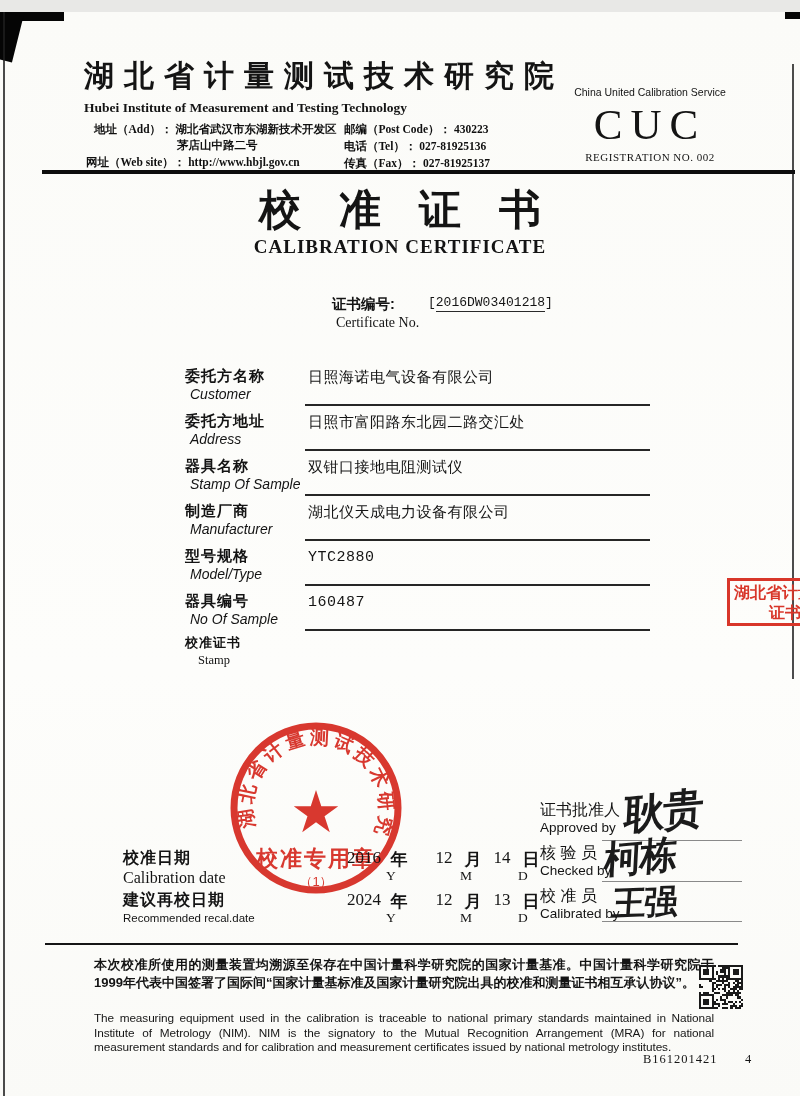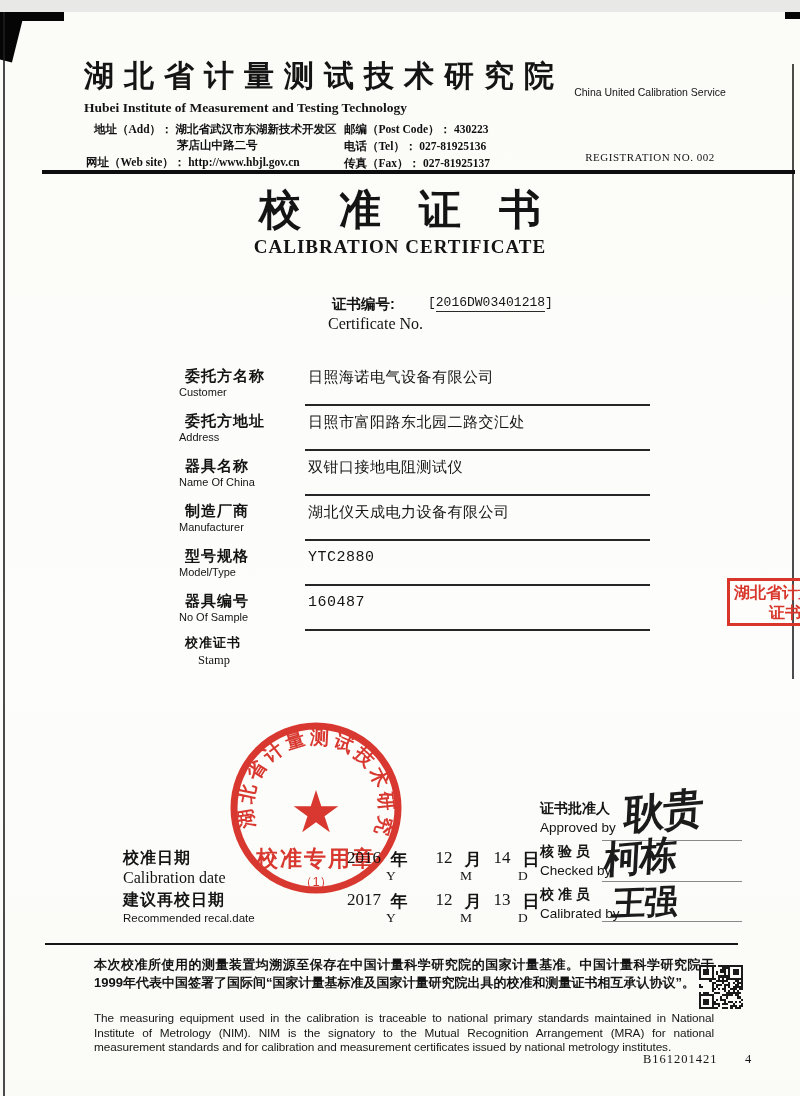--- a/index.html
+++ b/index.html
@@ -45,25 +45,25 @@
                  border-top:3px solid #0d0d0d; border-bottom:1px solid #0d0d0d; }
 
   #title-zh { left:0; top:170px; width:100%; text-align:center; font-size:42px;
               font-weight:bold; letter-spacing:38px; text-indent:38px; }
   #title-en { left:0; top:224px; width:100%; text-align:center; font-size:19px;
               font-weight:bold; letter-spacing:1px; }
 
   #certno-zh { left:332px; top:283px; font-size:14.5px; font-weight:bold; }
   #certno-val{ left:428px; top:283px; font-size:13px; }
   #certno-val .inner { border-bottom:1px solid #2a2a2a; padding-bottom:1px; }
-  #certno-en { left:328px; top:303px; font-size:16px; }
+  #certno-en { left:336px; top:303px; font-size:14px; }
 
   
   .f-zh  { left:185px; font-size:15px; font-weight:600; letter-spacing:1px; }
-  .f-en  { left:179px; font-size:11px; }
+  .f-en  { left:190px; font-size:14px;font-style:italic; }
   .f-val { left:308px; font-size:15px; letter-spacing:.5px; }
   .f-line{ left:305px; width:345px; height:1.5px; background:#262626; }
 
   #stamp-zh { left:185px; top:622px; font-size:13px; font-weight:bold; letter-spacing:1px; }
   #stamp-en { left:198px; top:641px; font-size:12.5px; }
 
   
   #side-stamp { left:727px; top:566px; width:112px; height:48px;
                 border:3px solid #d8362a; color:#d8362a; font-weight:bold;
                 font-size:16px; line-height:20px; padding:2px 0 0 4px; }
@@ -77,21 +77,21 @@
   .d-nums { left:342px; display:flex; font-size:17px; }
   .d-nums span { display:inline-block; text-align:center; }
   .c-yr { width:44px; font-family:"Liberation Serif", serif; }
   .c-un { width:26px; font-weight:bold; }
   .c-gap{ width:16px; }
   .c-mo { width:32px; font-family:"Liberation Serif", serif; }
   .c-dy { width:32px; font-family:"Liberation Serif", serif; }
   .d-ymd { left:342px; display:flex; font-family:"Liberation Serif", serif; font-size:13.5px; }
 
   
-  .s-zh { left:540px; font-size:14px; font-weight:bold; }
+  .s-zh { left:540px; font-size:16px; font-weight:normal; }
   .s-en { left:540px; font-size:13.5px; }
   .s-line { left:602px; width:140px; height:1px; background:#8a8a8a; }
   .sig { font-family:"Liberation Serif", serif; font-weight:bold; color:#1b1b1b;
          transform:rotate(-5deg) skewX(-8deg); letter-spacing:-2px; }
   #sig-0 { left:624px; top:772px; font-size:41px; }
   #sig-1 { left:604px; top:820px; font-size:38px; }
   #sig-2 { left:612px; top:868px; font-size:34px; transform:rotate(-2deg) skewX(-6deg); }
 
   #rule-footer { left:45px; top:931px; width:693px; height:2px; background:#151515; }
   #foot-zh { left:94px; top:944px; width:620px; font-size:13px; font-weight:600;
@@ -119,20 +119,21 @@
   <div class="abs sans nowrap" id="inst-zh">湖北省计量测试技术研究院</div>
   <div class="abs serif nowrap" id="inst-en">Hubei Institute of Measurement and Testing Technology</div>
   <div class="abs serif contact nowrap" id="addr-1">地址（Add）： 湖北省武汉市东湖新技术开发区</div>
   <div class="abs serif contact nowrap" id="addr-2">茅店山中路二号</div>
   <div class="abs serif contact nowrap" id="web">网址（Web site）： http://www.hbjl.gov.cn</div>
   <div class="abs serif contact nowrap" id="post">邮编（Post Code）： 430223</div>
   <div class="abs serif contact nowrap" id="tel">电话（Tel）： 027-81925136</div>
   <div class="abs serif contact nowrap" id="fax">传真（Fax）： 027-81925137</div>
 
   <div class="abs sans cucblock" id="cuc-en">China United Calibration Service</div>
+  <div class="abs serif cucblock" id="cuc-abbr">CUC</div>
   <div class="abs serif cucblock" id="cuc-reg">REGISTRATION NO. 002</div>
 
   <div class="abs" id="rule-double"></div>
 
   <div class="abs sans" id="title-zh">校准证书</div>
   <div class="abs serif" id="title-en">CALIBRATION CERTIFICATE</div>
 
   <div class="abs sans" id="certno-zh">证书编号:</div>
   <div class="abs mono nowrap" id="certno-val"><span>[</span><span class="inner">2016DW03401218</span><span>]</span></div>
   <div class="abs serif" id="certno-en">Certificate No.</div>
@@ -141,21 +142,21 @@
   <div class="abs sans f-en" style="top:374px">Customer</div>
   <div class="abs serif f-val" style="top:356px">日照海诺电气设备有限公司</div>
   <div class="abs f-line" style="top:392px"></div>
 
   <div class="abs sans f-zh" style="top:400px">委托方地址</div>
   <div class="abs sans f-en" style="top:419px">Address</div>
   <div class="abs serif f-val" style="top:401px">日照市富阳路东北园二路交汇处</div>
   <div class="abs f-line" style="top:437px"></div>
 
   <div class="abs sans f-zh" style="top:445px">器具名称</div>
-  <div class="abs sans f-en" style="top:464px">Name Of China</div>
+  <div class="abs sans f-en" style="top:464px">Stamp Of Sample</div>
   <div class="abs serif f-val" style="top:446px">双钳口接地电阻测试仪</div>
   <div class="abs f-line" style="top:482px"></div>
 
   <div class="abs sans f-zh" style="top:490px">制造厂商</div>
   <div class="abs sans f-en" style="top:509px">Manufacturer</div>
   <div class="abs serif f-val" style="top:491px">湖北仪天成电力设备有限公司</div>
   <div class="abs f-line" style="top:527px"></div>
 
   <div class="abs sans f-zh" style="top:535px">型号规格</div>
   <div class="abs sans f-en" style="top:554px">Model/Type</div>
@@ -207,21 +208,21 @@
       <span class="c-gap"></span>
       <span class="c-mo"></span>
       <span class="c-un" style="font-weight:400">M</span>
       <span class="c-dy"></span>
       <span class="c-un" style="font-weight:400">D</span>
   </div>
 
   <div class="abs sans d-zh" style="top:878px">建议再校日期</div>
   <div class="abs sans d-en-sans" style="top:900px">Recommended recal.date</div>
   <div class="abs sans d-nums" style="top:878px">
-    <span class="c-yr">2017</span>
+    <span class="c-yr">2024</span>
       <span class="c-un">年</span>
       <span class="c-gap"></span>
       <span class="c-mo">12</span>
       <span class="c-un">月</span>
       <span class="c-dy">13</span>
       <span class="c-un">日</span>
   </div>
   <div class="abs d-ymd" style="top:898px">
     <span class="c-yr"></span>
       <span class="c-un" style="font-weight:400">Y</span>

